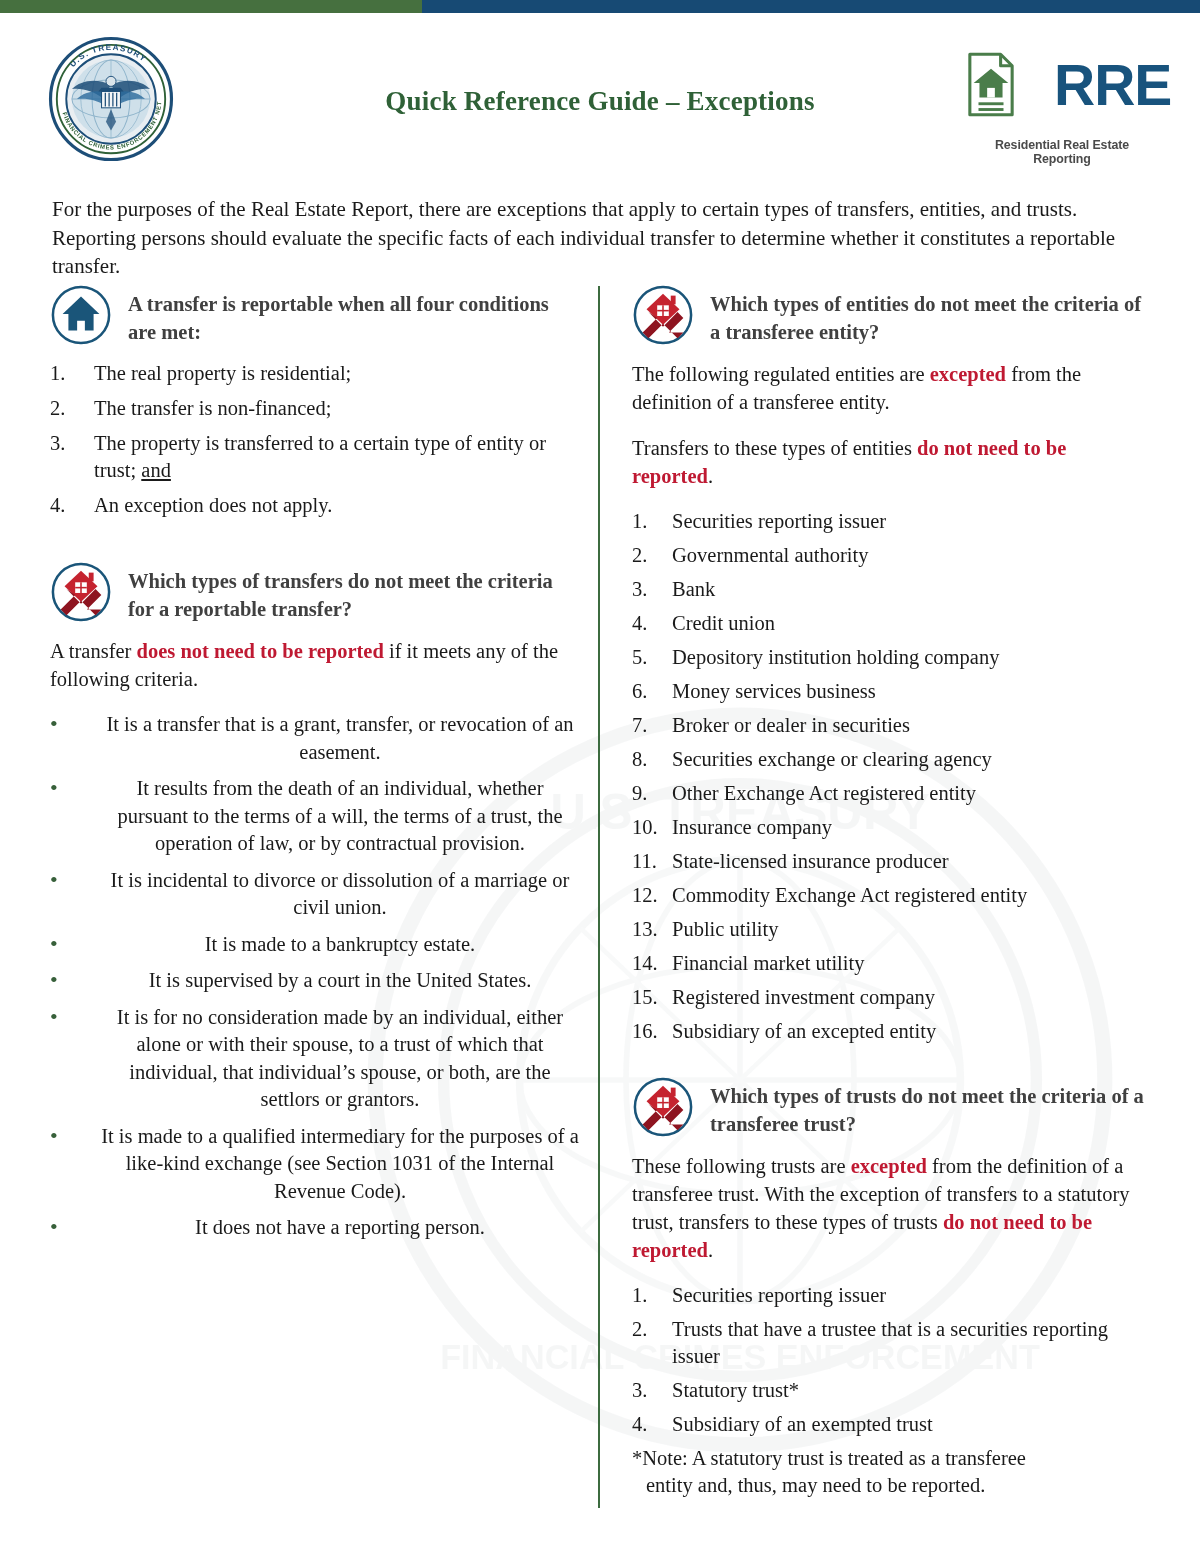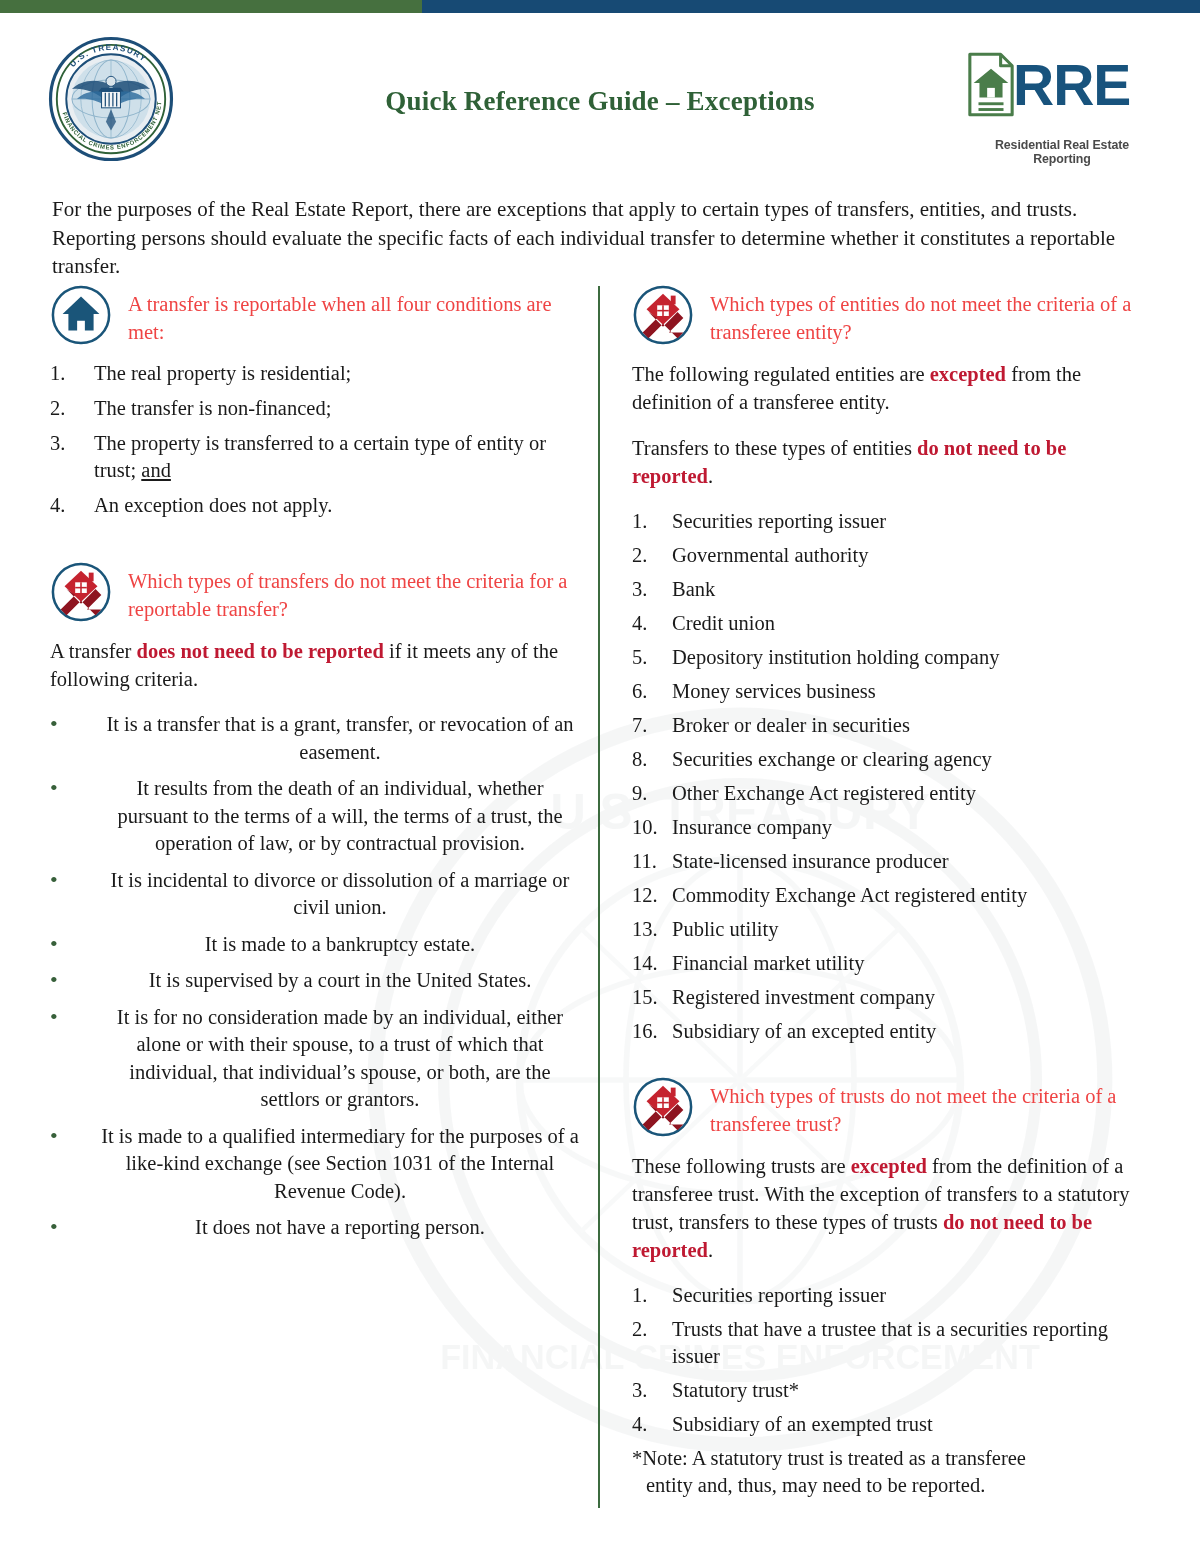--- a/index.html
+++ b/index.html
@@ -74,20 +74,21 @@
     position: absolute;
     right: 42px;
     top: 26px;
     width: 192px;
     height: 94px;
   }
   .rre-logo-row {
     display: flex;
     align-items: center;
     height: 70px;
+    gap: 41px;
   }
   .rre-doc-icon {
     width: 50px;
     height: 68px;
     flex: 0 0 auto;
   }
   .rre-letters {
     font-family: "Liberation Sans", sans-serif;
     font-weight: bold;
     font-size: 57px;
@@ -149,22 +150,22 @@
     margin-bottom: 14px;
   }
   .circle-icon {
     flex: 0 0 auto;
     width: 62px;
     height: 62px;
     margin-right: 16px;
   }
   .section-head-title {
     font-size: 20.5px;
-    font-weight: normal;
-    color: #ef4444;
+    font-weight: bold;
+    color: #404040;
     line-height: 28px;
     padding-top: 6px;
   }
 
   .body-para {
     font-size: 20.5px;
     line-height: 28px;
     margin: 0 0 18px 0;
   }
   .red {

